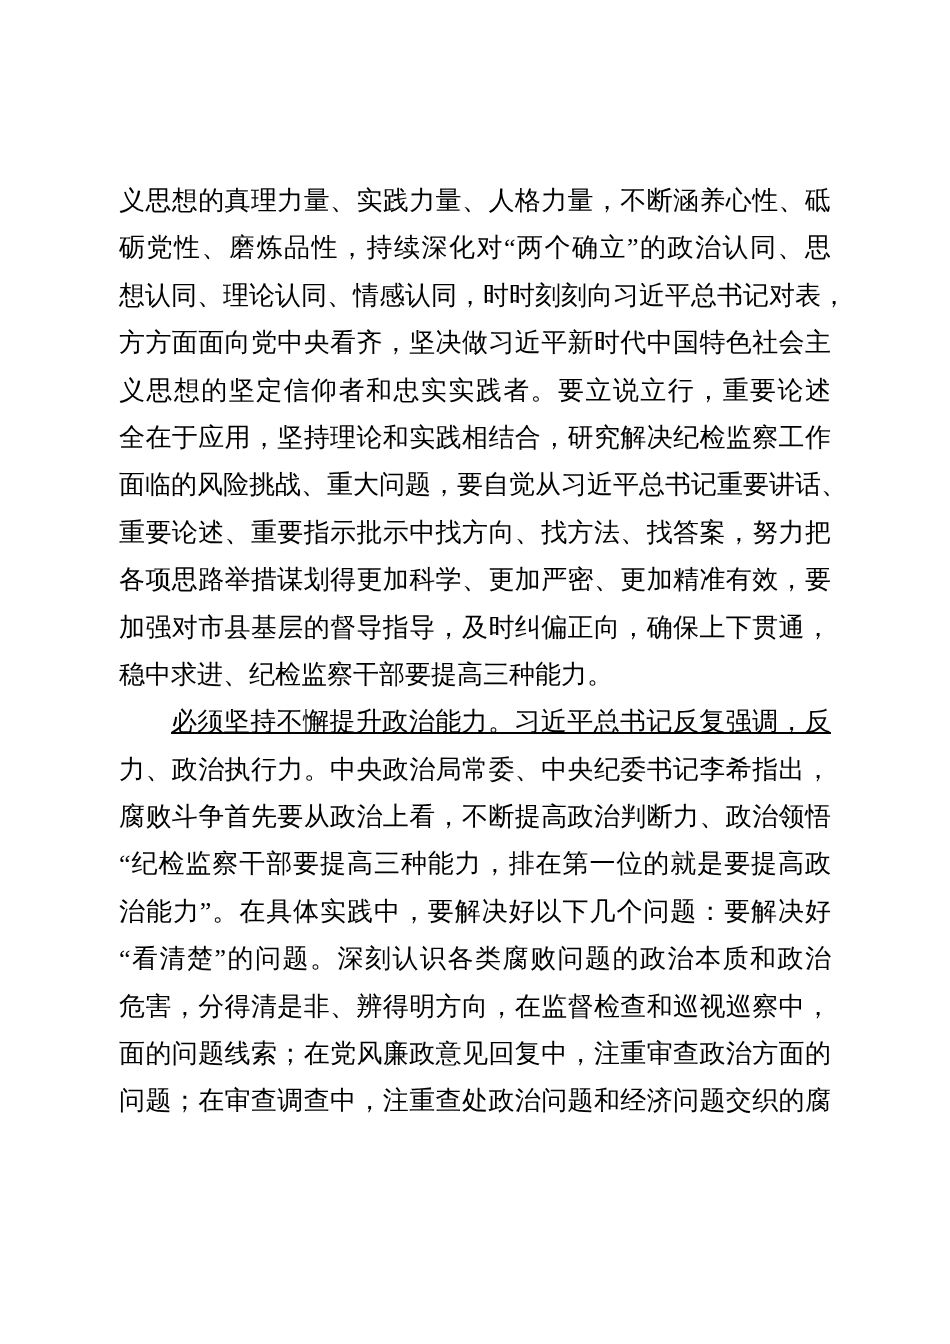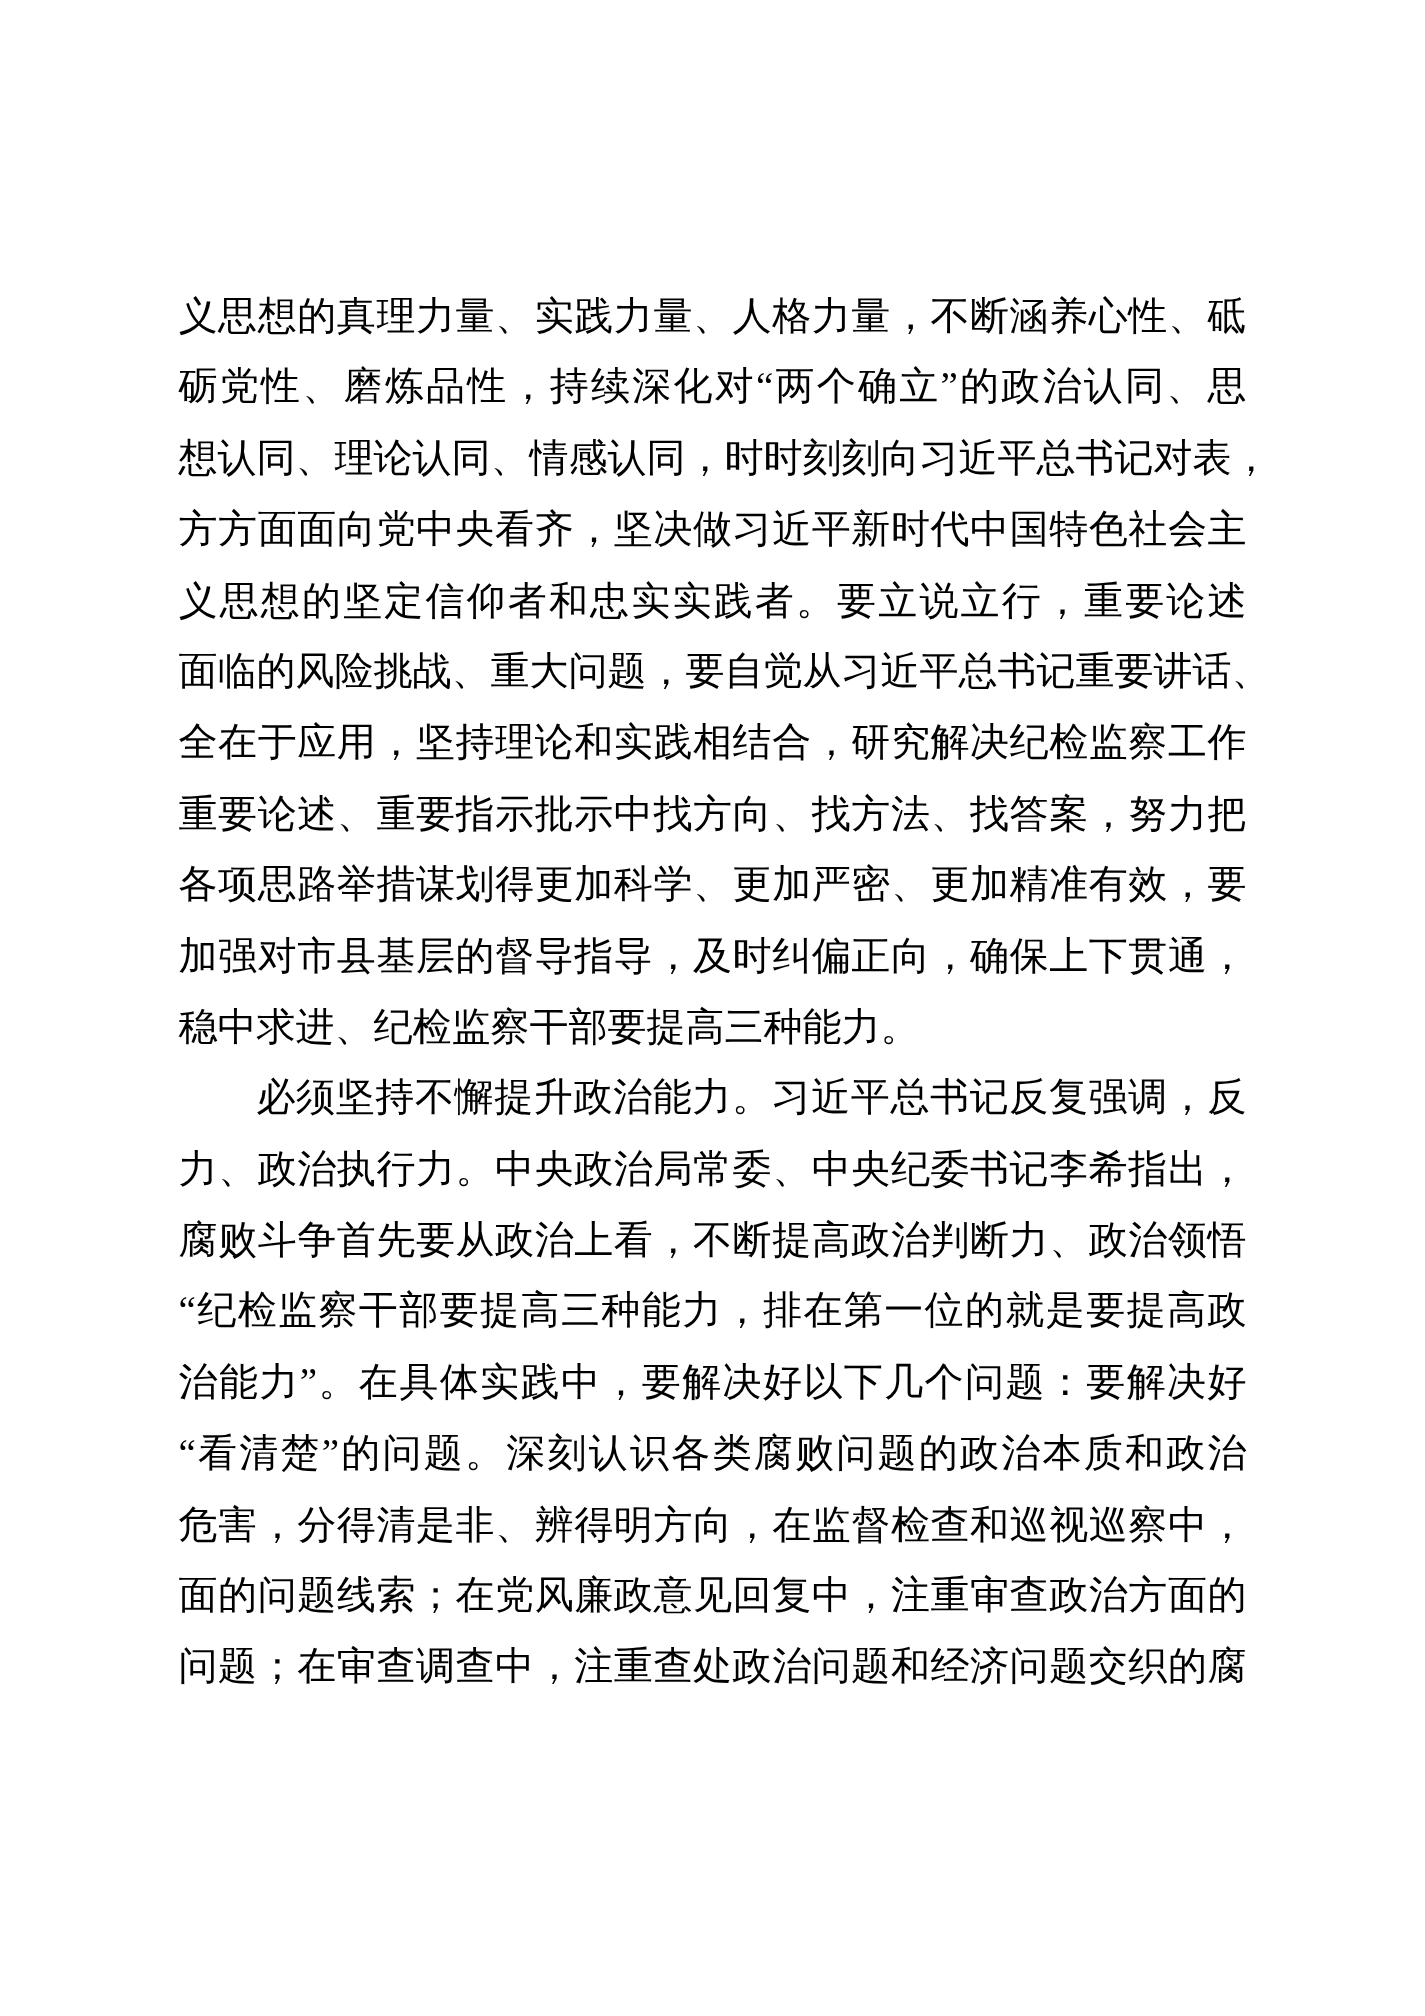--- a/index.html
+++ b/index.html
@@ -13,21 +13,21 @@
   }
   .page {
     position: relative;
     width: 950px;
     height: 1344px;
     background: #ffffff;
   }
   .text-block {
     position: absolute;
     left: 119px;
-    top: 187px;
+    top: 177px;
     width: 712px;
     font-family: "Liberation Serif", "DejaVu Serif", serif;
     font-size: 26px;
     font-weight: 400;
     letter-spacing: 0;
   }
   .paragraph {
     margin: 0;
     padding: 0;
   }
@@ -38,35 +38,36 @@
     text-align: justify;
     
     text-align-last: justify;
     text-justify: inter-ideograph;
   }
   .line.no-fill {
     text-align-last: left;
   }
   .line.indent {
     text-indent: 52px;
+    text-decoration: underline;
   }
 </style>
 </head>
 <body>
 
 <div class="page" style="background: rgb(255, 255, 255);">
   <div class="text-block" style="color: rgb(0, 0, 0);">
       <div class="paragraph">
         <div class="line">义思想的真理力量、实践力量、人格力量，不断涵养心性、砥</div>
         <div class="line">砺党性、磨炼品性，持续深化对“两个确立”的政治认同、思</div>
         <div class="line">想认同、理论认同、情感认同，时时刻刻向习近平总书记对表，</div>
         <div class="line">方方面面向党中央看齐，坚决做习近平新时代中国特色社会主</div>
         <div class="line">义思想的坚定信仰者和忠实实践者。要立说立行，重要论述</div>
+        <div class="line">全在于应用，坚持理论和实践相结合，研究解决纪检监察工作</div>
         <div class="line">面临的风险挑战、重大问题，要自觉从习近平总书记重要讲话、</div>
-        <div class="line">全在于应用，坚持理论和实践相结合，研究解决纪检监察工作</div>
         <div class="line">重要论述、重要指示批示中找方向、找方法、找答案，努力把</div>
         <div class="line">各项思路举措谋划得更加科学、更加严密、更加精准有效，要</div>
         <div class="line">加强对市县基层的督导指导，及时纠偏正向，确保上下贯通，</div>
         <div class="line no-fill">稳中求进、纪检监察干部要提高三种能力。</div>
       </div>
       <div class="paragraph">
         <div class="line indent">必须坚持不懈提升政治能力。习近平总书记反复强调，反</div>
         <div class="line">力、政治执行力。中央政治局常委、中央纪委书记李希指出，</div>
         <div class="line">腐败斗争首先要从政治上看，不断提高政治判断力、政治领悟</div>
         <div class="line">“纪检监察干部要提高三种能力，排在第一位的就是要提高政</div>

